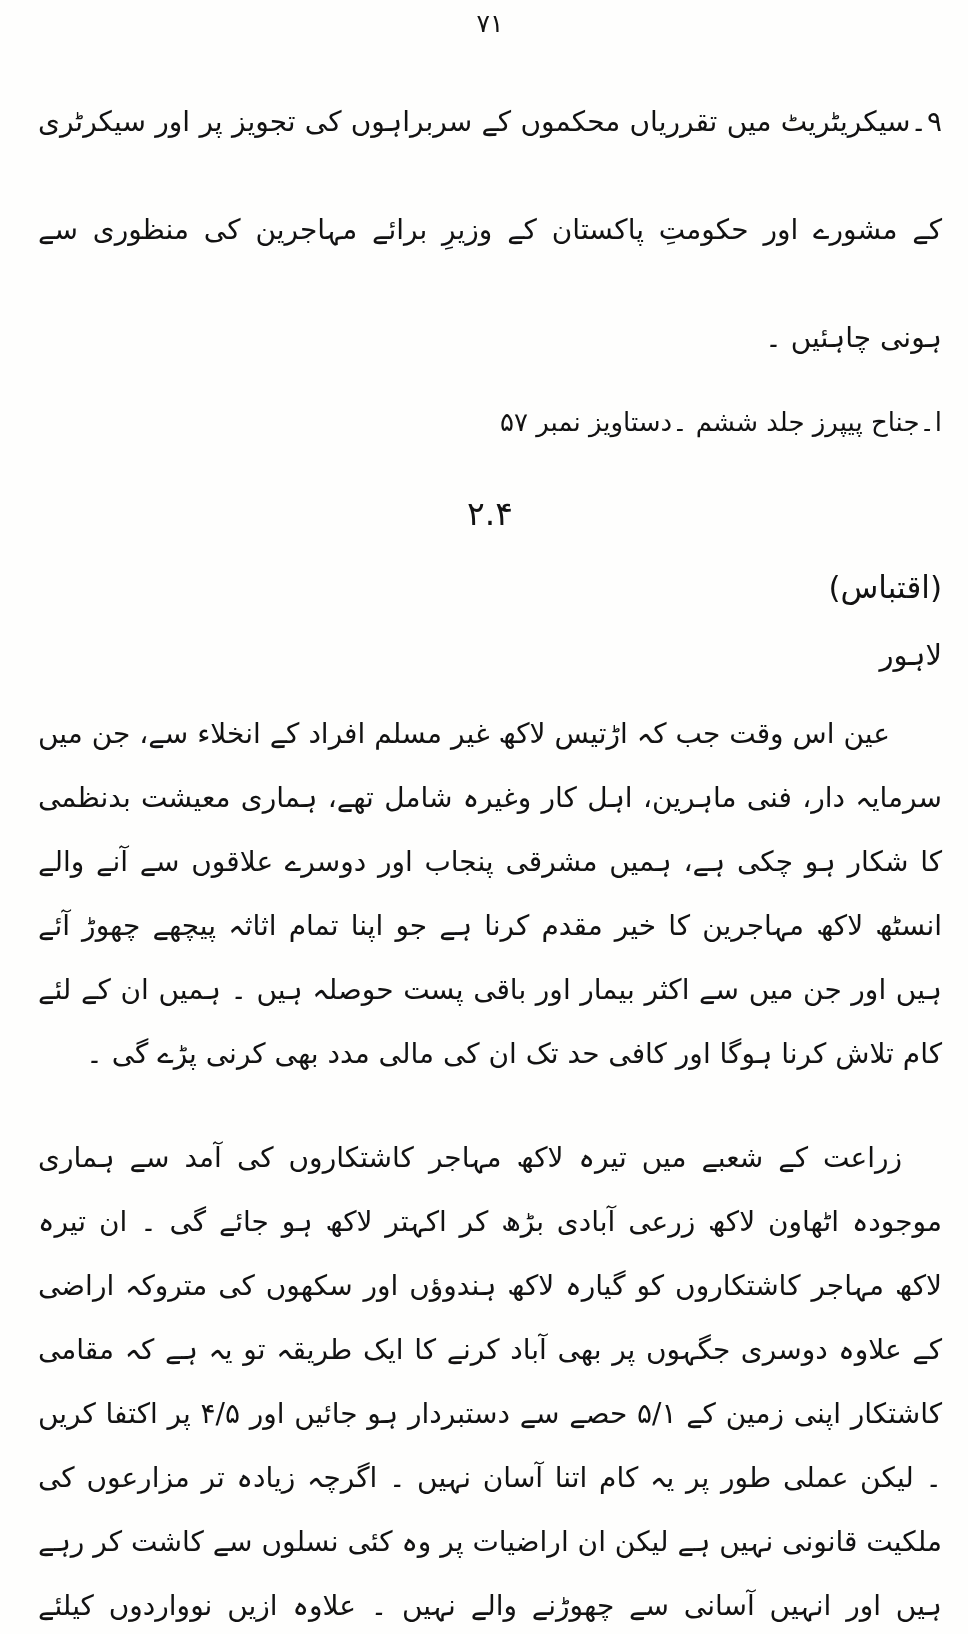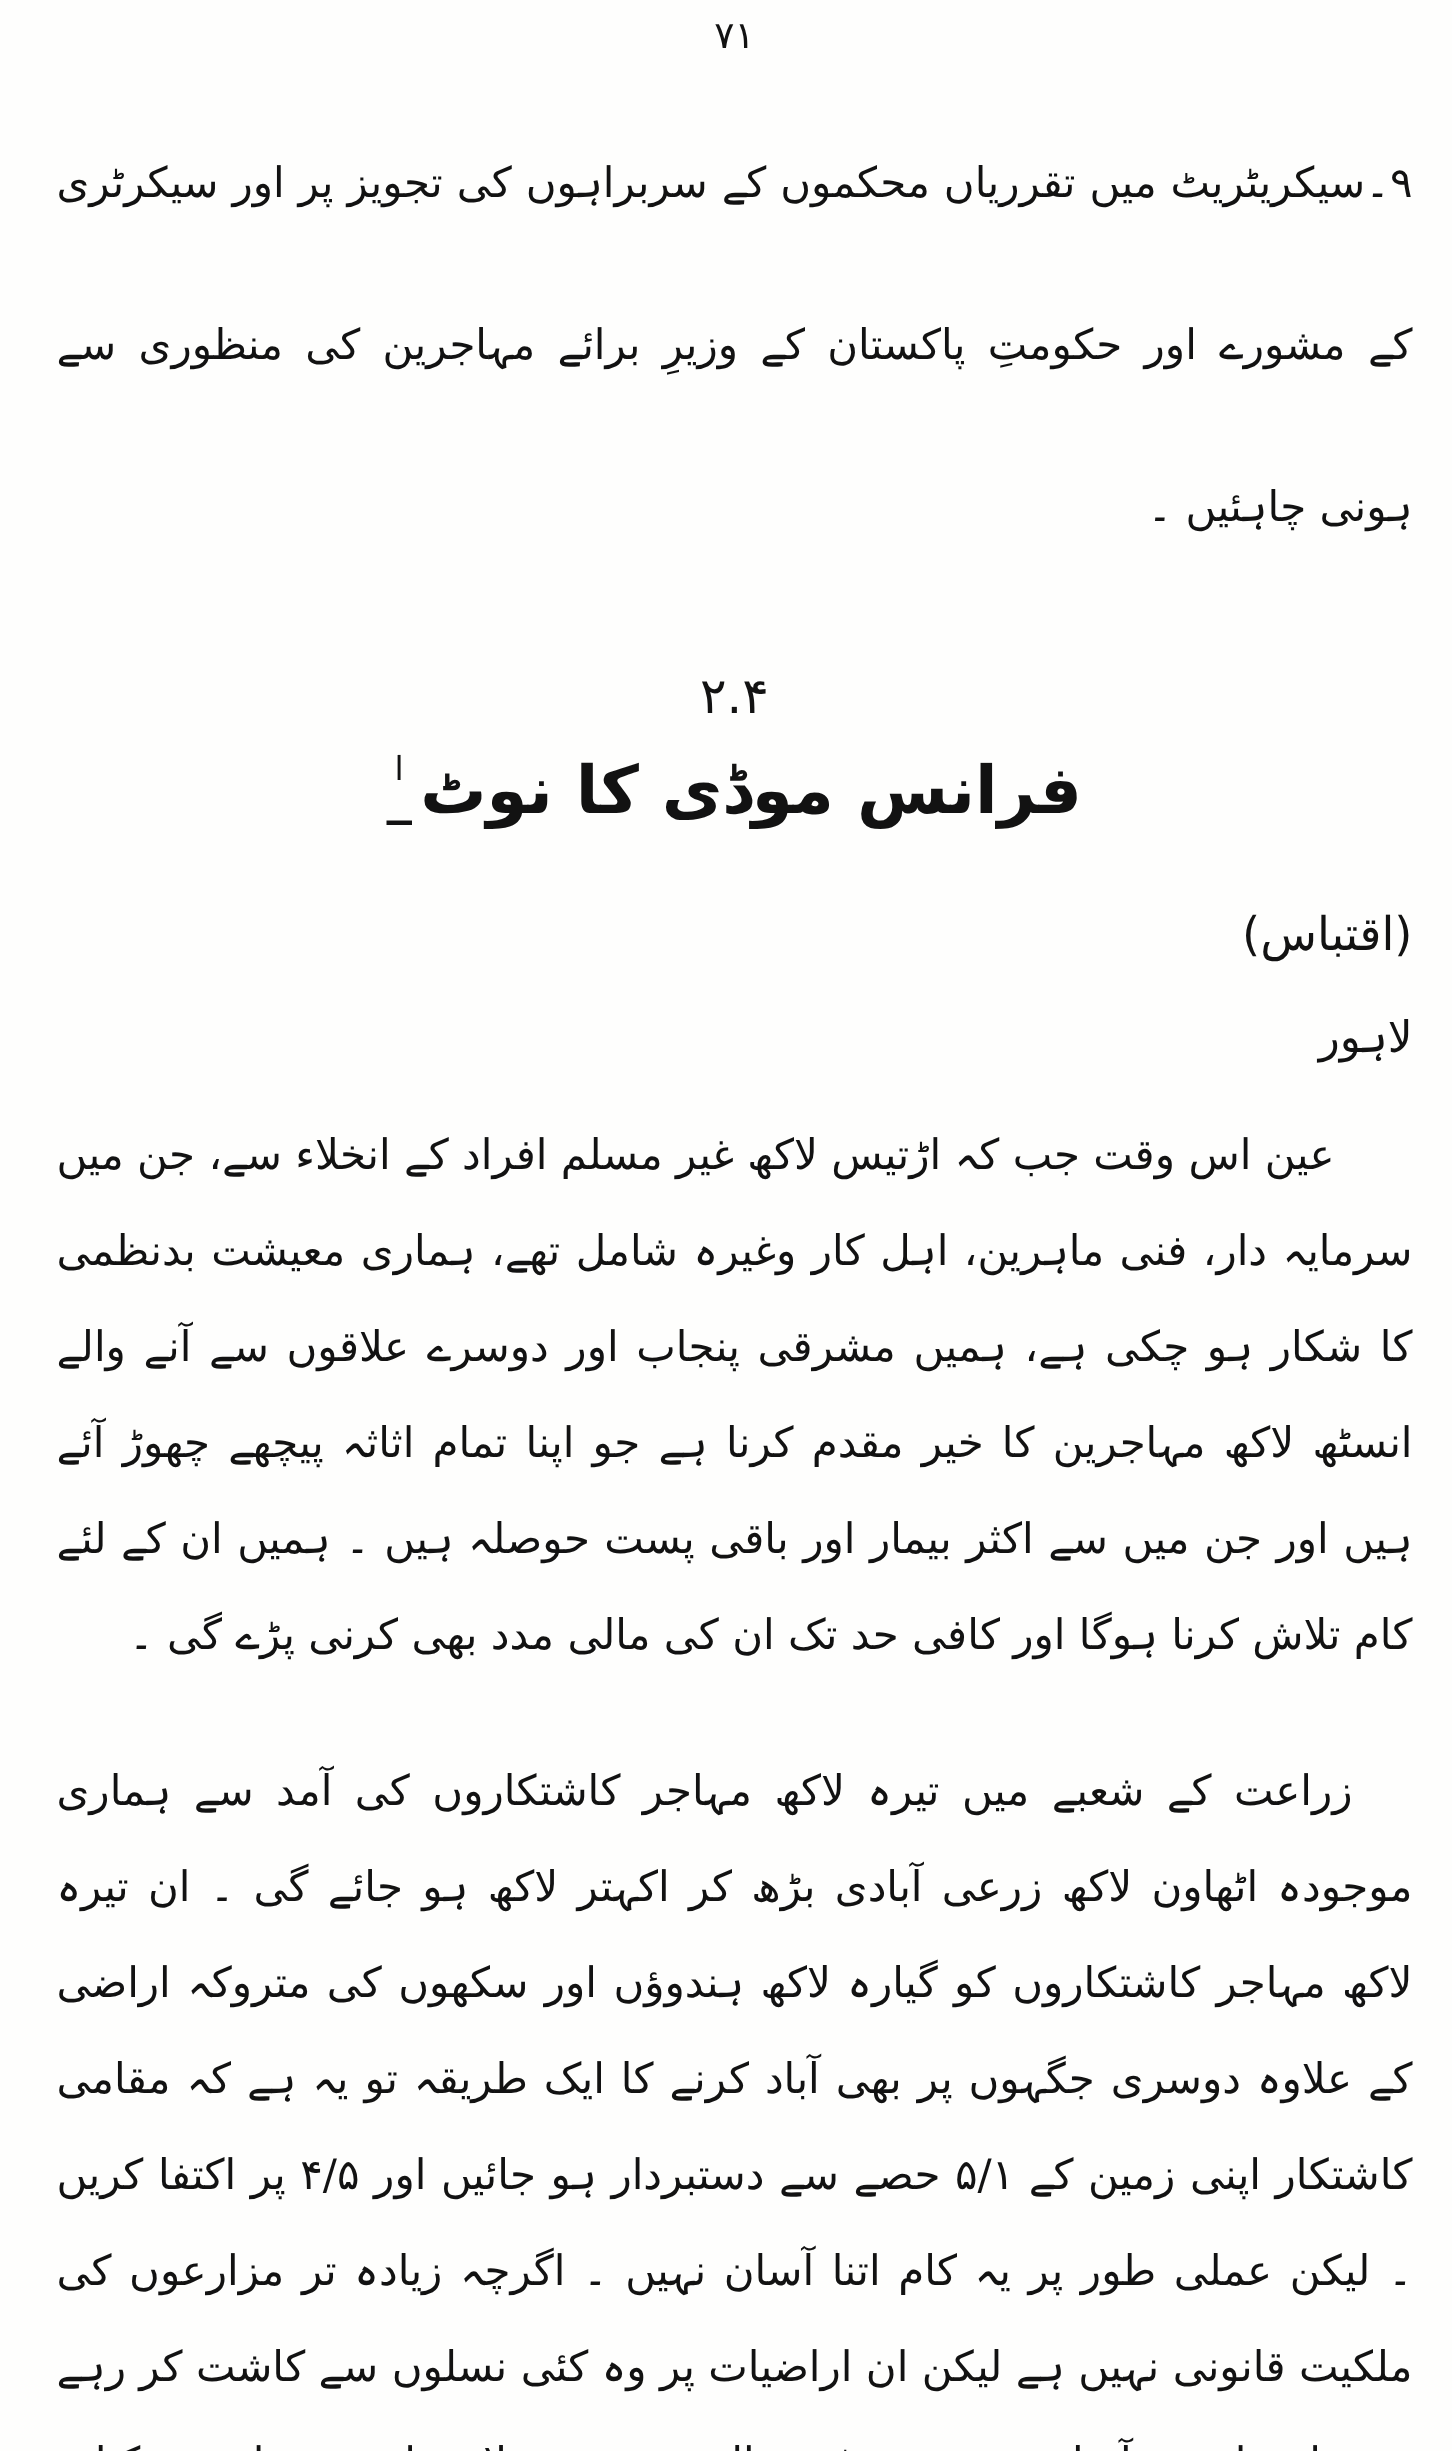--- a/index.html
+++ b/index.html
@@ -100,26 +100,24 @@
 </style>
 </head>
 <body>
 
 <div class="page">
 
   <div class="page-number">۷۱</div>
 
   <div class="intro-para">۹۔سیکریٹریٹ میں تقرریاں محکموں کے سربراہوں کی تجویز پر اور سیکرٹری کے مشورے اور حکومتِ پاکستان کے وزیرِ برائے مہاجرین کی منظوری سے ہونی چاہئیں ۔</div>
 
+  <div class="source-ref">ا۔جناح پیپرز جلد ششم ۔دستاویز نمبر ۵۷</div>
 
   <div class="entry-number">۲.۴</div>
 
-  <div class="doc-title">
-    <span>فرانس موڈی کا نوٹ</span><span class="title-fn-marker">ا</span>
-  </div>
 
   <div class="subtitle">(اقتباس)</div>
 
   <div class="place-line">لاہور</div>
 
 
   <div class="body-para first">عین اس وقت جب کہ اڑتیس لاکھ غیر مسلم افراد کے انخلاء سے، جن میں سرمایہ دار، فنی ماہرین، اہل کار وغیرہ شامل تھے، ہماری معیشت بدنظمی کا شکار ہو چکی ہے، ہمیں مشرقی پنجاب اور دوسرے علاقوں سے آنے والے انسٹھ لاکھ مہاجرین کا خیر مقدم کرنا ہے جو اپنا تمام اثاثہ پیچھے چھوڑ آئے ہیں اور جن میں سے اکثر بیمار اور باقی پست حوصلہ ہیں ۔ ہمیں ان کے لئے کام تلاش کرنا ہوگا اور کافی حد تک ان کی مالی مدد بھی کرنی پڑے گی ۔</div>
 
   <div class="body-para second">زراعت کے شعبے میں تیرہ لاکھ مہاجر کاشتکاروں کی آمد سے ہماری موجودہ اٹھاون لاکھ زرعی آبادی بڑھ کر اکہتر لاکھ ہو جائے گی ۔ ان تیرہ لاکھ مہاجر کاشتکاروں کو گیارہ لاکھ ہندوؤں اور سکھوں کی متروکہ اراضی کے علاوہ دوسری جگہوں پر بھی آباد کرنے کا ایک طریقہ تو یہ ہے کہ مقامی کاشتکار اپنی زمین کے ۵/۱ حصے سے دستبردار ہو جائیں اور ۴/۵ پر اکتفا کریں ۔ لیکن عملی طور پر یہ کام اتنا آسان نہیں ۔ اگرچہ زیادہ تر مزارعوں کی ملکیت قانونی نہیں ہے لیکن ان اراضیات پر وہ کئی نسلوں سے کاشت کر رہے ہیں اور انہیں آسانی سے چھوڑنے والے نہیں ۔ علاوہ ازیں نوواردوں کیلئے دیہاتوں میں رہنے کیلئے مکانات بھی نہیں ہوں گے ۔ چھوٹے کاشتکار ان</div>
 

